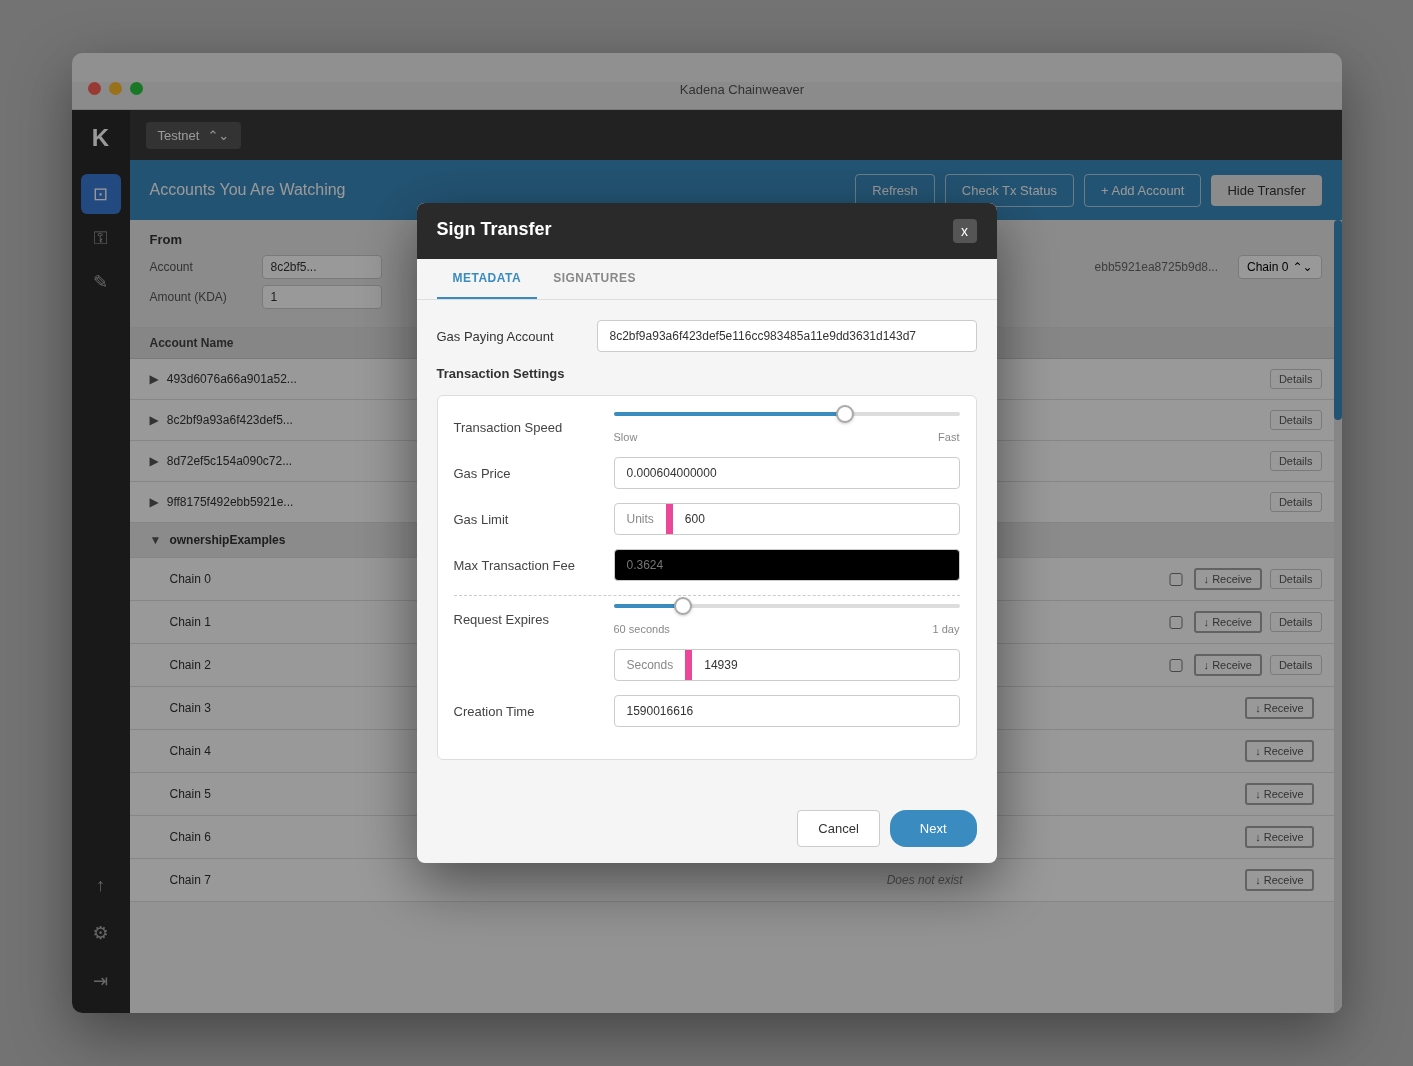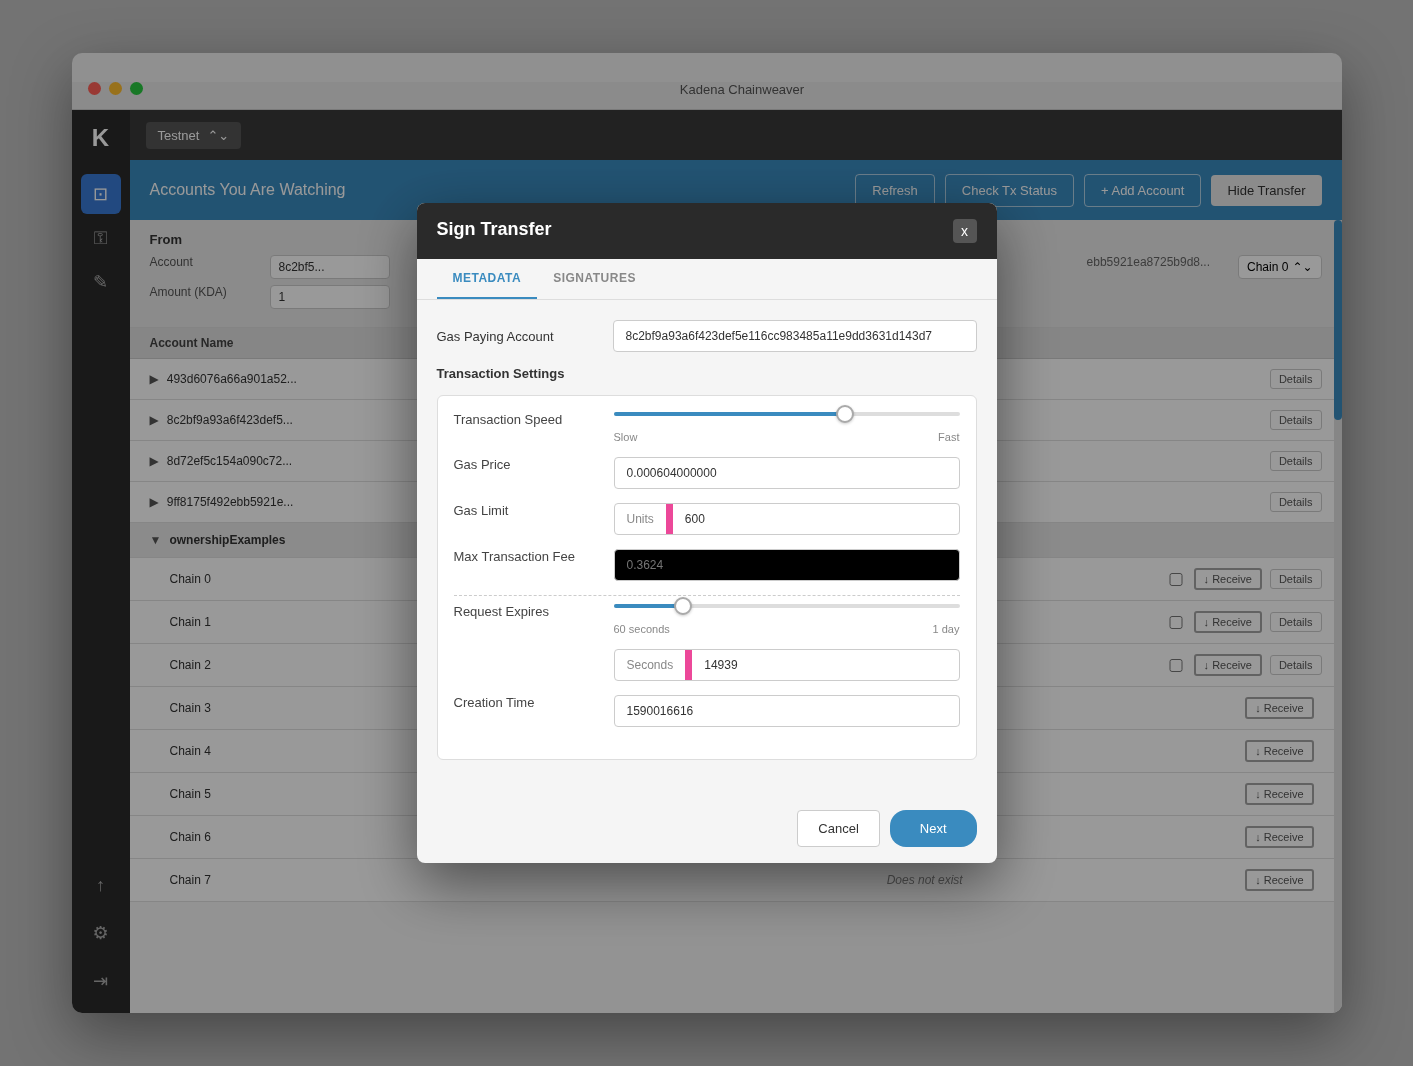--- a/index.html
+++ b/index.html
@@ -187,21 +187,22 @@
       border-bottom: 1px solid #ddd;
     }
     .from-label {
       font-size: 13px;
       font-weight: 600;
       color: #333;
       margin-bottom: 8px;
     }
     .from-row {
       display: flex;
-      gap: 20px;
+      align-items: center;
+      gap: 12px;
       margin-bottom: 6px;
     }
     .from-field-label {
       font-size: 12px;
       color: #555;
       width: 100px;
     }
     .from-field-value {
       background: white;
       border: 1px solid #ccc;
@@ -367,21 +368,20 @@
     }
 
     .modal-body {
       padding: 20px;
     }
 
     .form-row {
       display: flex;
       align-items: center;
       margin-bottom: 14px;
-      gap: 16px;
     }
     .form-label {
       font-size: 13px;
       color: #333;
       width: 160px;
       flex-shrink: 0;
     }
     .form-input {
       flex: 1;
       background: white;
@@ -406,21 +406,21 @@
     .settings-box {
       background: white;
       border: 1px solid #ddd;
       border-radius: 6px;
       padding: 16px;
       margin-bottom: 14px;
     }
 
     .settings-row {
       display: flex;
-      align-items: flex-start;
+      align-items: center;
       margin-bottom: 14px;
     }
     .settings-row:last-child { margin-bottom: 16px; }
     .settings-label {
       font-size: 13px;
       color: #444;
       width: 160px;
       flex-shrink: 0;
     }
     .settings-value {

